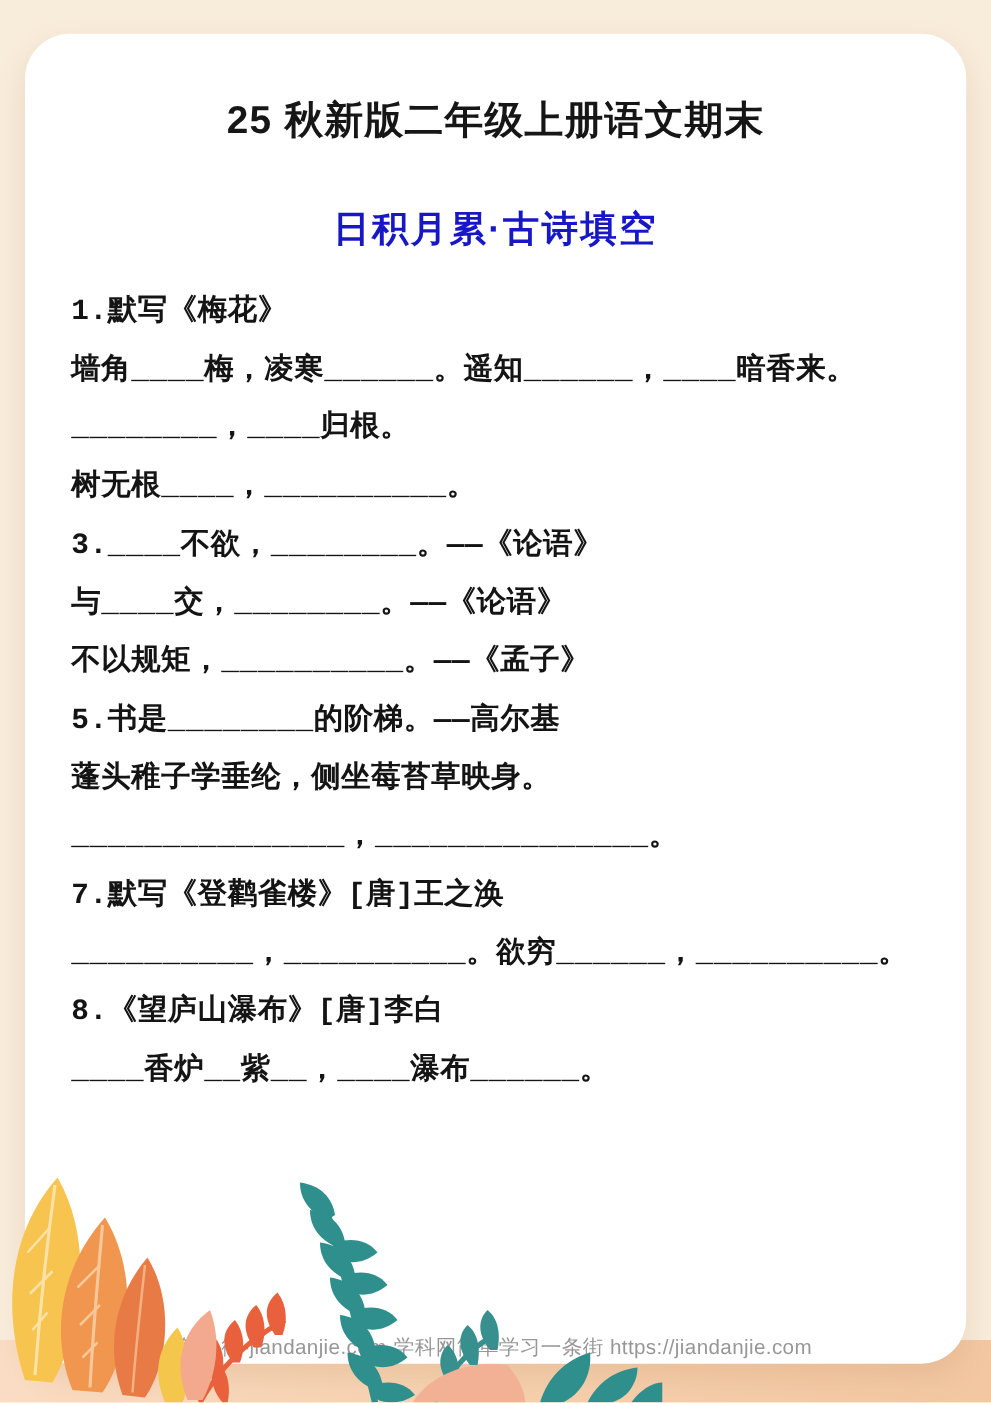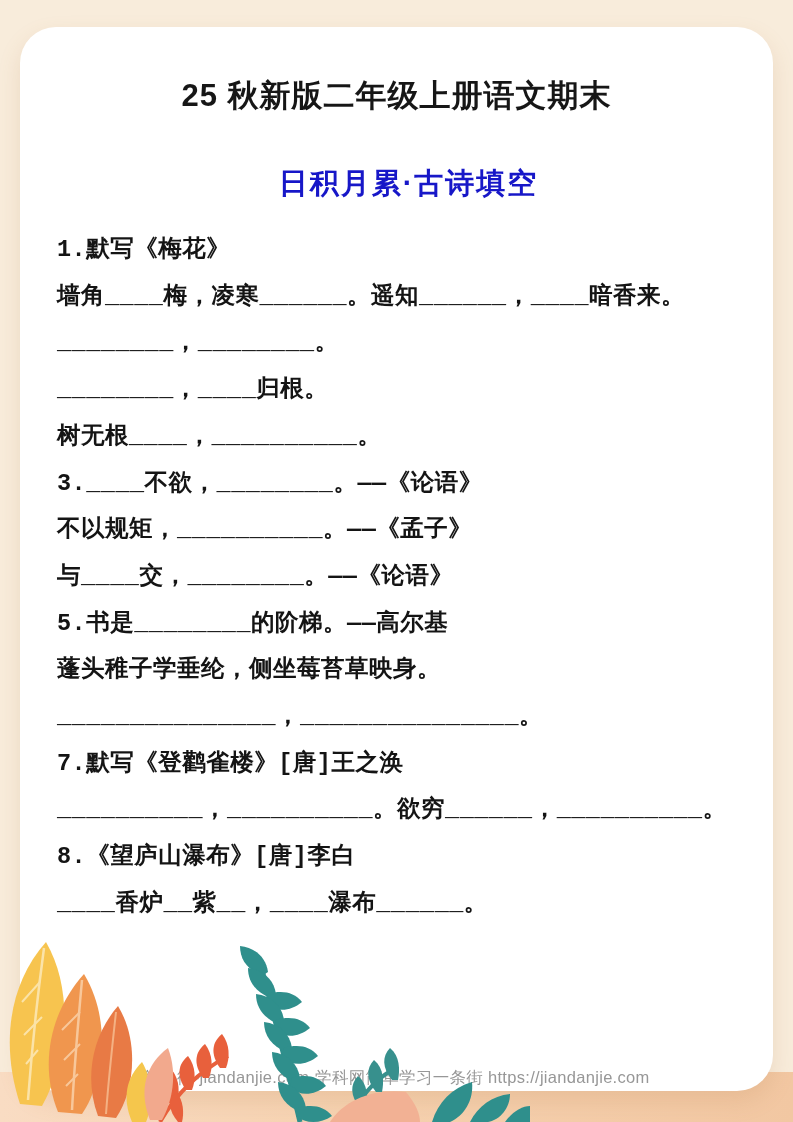--- a/index.html
+++ b/index.html
@@ -82,31 +82,30 @@
 </style>
 </head>
 <body>
 
 <div id="screen">
 
   <div class="bottom-strip"></div>
 
   <div class="card">
     <h1 class="doc-title" style="margin: 0px; color: rgb(22, 22, 22);">25 秋新版二年级上册语文期末</h1>
-    <h2 class="doc-subtitle" style="margin: 0px; color: rgb(23, 23, 200); padding-left: 12px;">日积月累·古诗填空</h2>
+    <h2 class="doc-subtitle" style="margin: 0px; color: rgb(23, 23, 200);">日积月累·古诗填空</h2>
 
     <div class="content">
       <p class="line">1.默写《梅花》</p>
       <p class="line">墙角____梅，凌寒______。遥知______，____暗香来。</p>
-      <p class="line">________，________。</p>
       <p class="line">________，____归根。</p>
       <p class="line">树无根____，__________。</p>
       <p class="line">3.____不欲，________。——《论语》</p>
+      <p class="line">与____交，________。——《论语》</p>
       <p class="line">不以规矩，__________。——《孟子》</p>
-      <p class="line">与____交，________。——《论语》</p>
       <p class="line">5.书是________的阶梯。——高尔基</p>
       <p class="line">蓬头稚子学垂纶，侧坐莓苔草映身。</p>
       <p class="line">_______________，_______________。</p>
       <p class="line">7.默写《登鹳雀楼》[唐]王之涣</p>
       <p class="line">__________，__________。欲穷______，__________。</p>
       <p class="line">8.《望庐山瀑布》[唐]李白</p>
       <p class="line">____香炉__紫__，____瀑布______。</p>
     </div>
 
     <div class="doc-footer" style="color: rgb(151, 151, 151);">简单街-jiandanjie.com-学科网简单学习一条街 https://jiandanjie.com</div>

